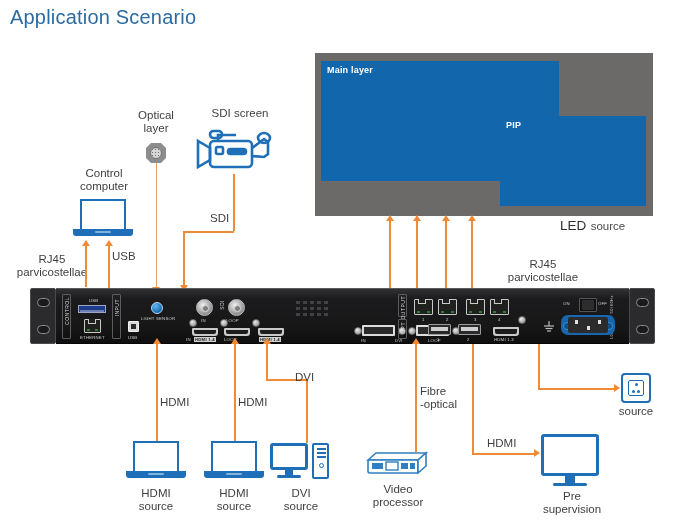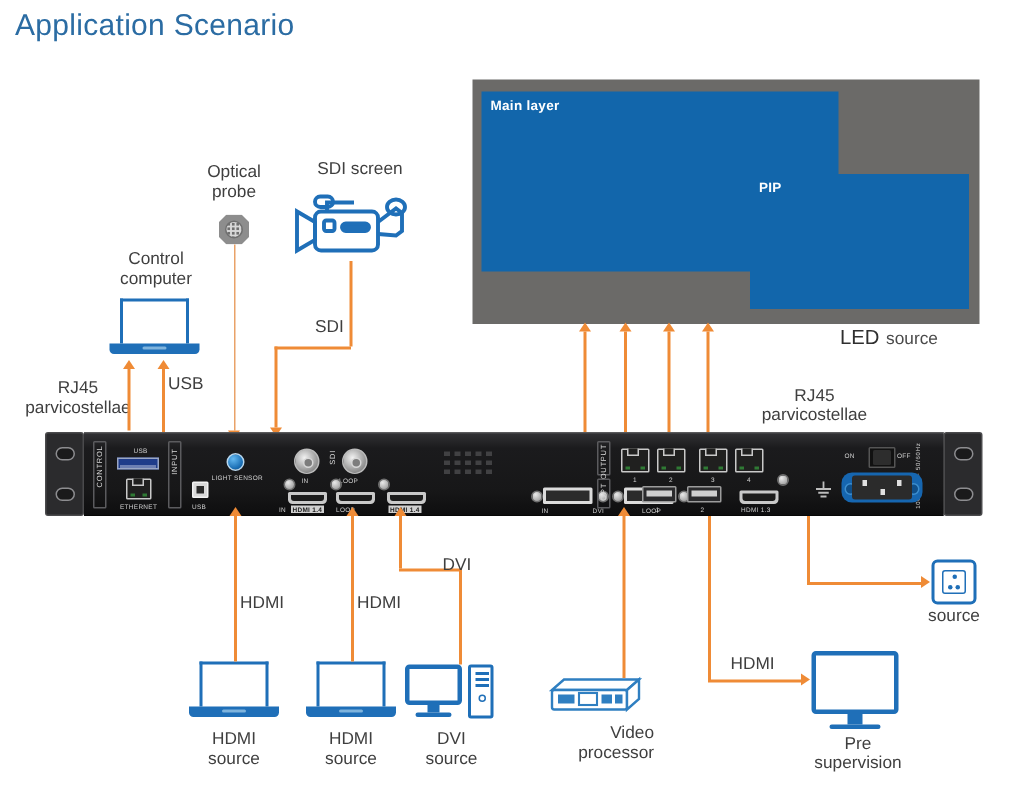--- a/index.html
+++ b/index.html
@@ -244,21 +244,21 @@
   <div class="ln v abs" style="left:389px;top:221px;height:67px;"></div>
   <div class="arw up abs" style="left:385.5px;top:215px;"></div>
   <div class="ln v abs" style="left:416px;top:221px;height:67px;"></div>
   <div class="arw up abs" style="left:412.5px;top:215px;"></div>
   <div class="ln v abs" style="left:445px;top:221px;height:67px;"></div>
   <div class="arw up abs" style="left:441.5px;top:215px;"></div>
   <div class="ln v abs" style="left:471px;top:221px;height:67px;"></div>
   <div class="arw up abs" style="left:467.5px;top:215px;"></div>
 
   <div class="abs lbl" style="left:124px;top:109px;width:64px;">Optical
-probe</div>
+layer</div>
   <div class="abs probe-body" style="left:146px;top:143px;">
     <div class="probe-mesh"></div>
   </div>
 
   <div class="ln v abs thin" style="left:155.5px;top:163px;height:124px;"></div>
   <div class="arw down abs" style="left:152px;top:287px;"></div>
 
   <div class="abs lbl" style="left:194px;top:107px;width:92px;">SDI screen</div>
   <svg class="abs" style="left:190px;top:124px;" width="84" height="50" viewBox="0 0 84 50">
     <g fill="none" stroke="#1f6fb8" stroke-width="2.6">
@@ -484,25 +484,27 @@
       <rect x="3" y="10" width="50" height="13" rx="1.5"></rect>
       <path d="M53 10 L61 3 L61 16 L53 23 Z"></path>
     </g>
     <g fill="#2f7fc1">
       <rect x="7" y="13" width="11" height="6"></rect>
       <rect x="36" y="13" width="7" height="6"></rect>
       <rect x="45" y="13" width="5" height="6"></rect>
     </g>
     <rect x="21" y="12" width="12" height="8" fill="none" stroke="#2f7fc1" stroke-width="1.4"></rect>
   </svg>
-  <div class="abs lbl" style="left:360px;top:483px;width:76px;text-align:right;">Video
+  <div class="abs lbl" style="left:360px;top:483px;width:76px;">Video
 processor</div>
 
   <div class="ln v abs" style="left:415px;top:344px;height:108px;"></div>
   <div class="arw up abs" style="left:411.5px;top:338px;"></div>
+  <div class="abs lbl" style="left:420px;top:385px;width:56px;text-align:left;">Fibre
+-optical</div>
 
   <div class="abs monitor" style="left:541px;top:434px;width:62px;height:54px;">
     <div class="screen"></div>
     <div class="neck"></div>
     <div class="foot"></div>
   </div>
   <div class="abs lbl" style="left:525px;top:490px;width:94px;">Pre
 supervision</div>
 
   <div class="ln v abs" style="left:472px;top:344px;height:110px;"></div>

